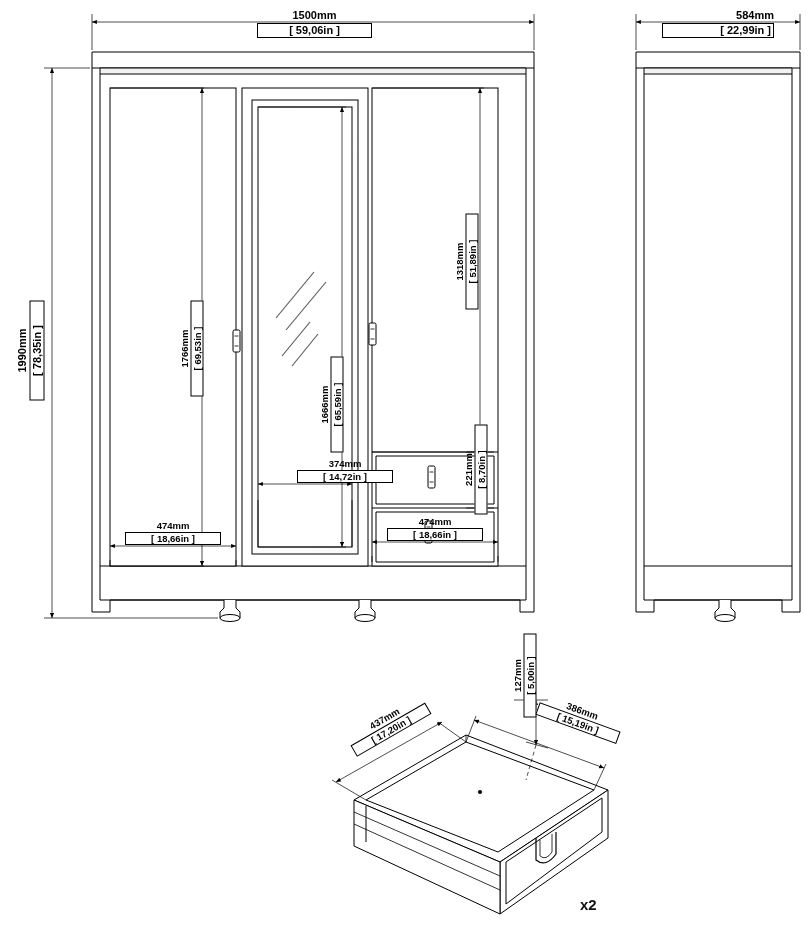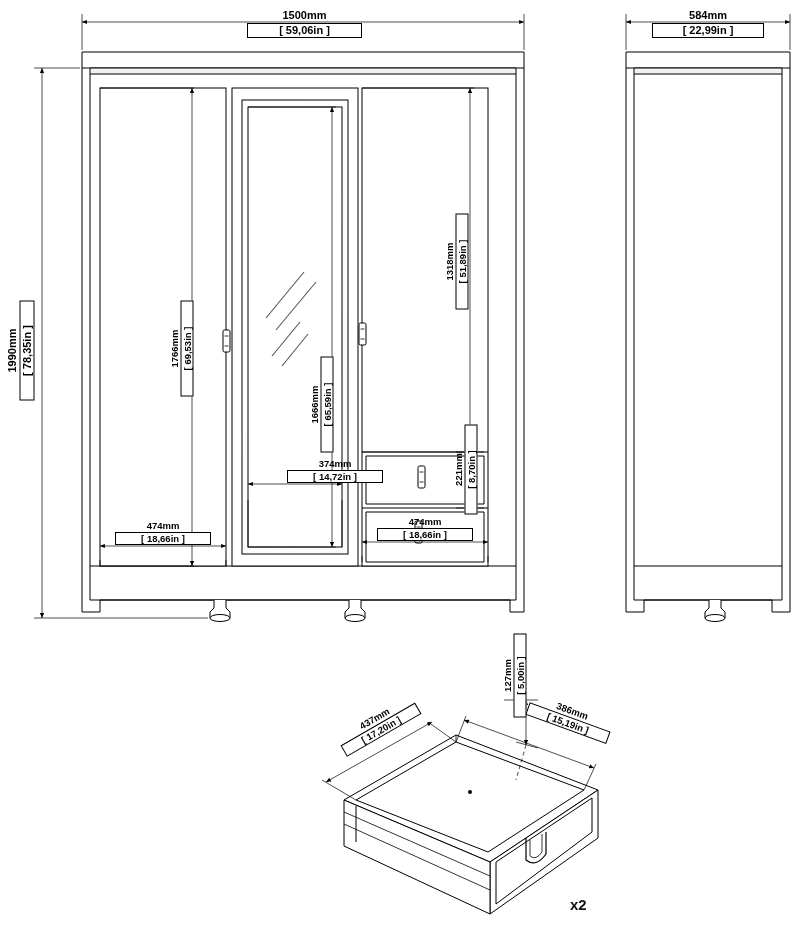--- a/index.html
+++ b/index.html
@@ -10,21 +10,21 @@
   body {
     width: 810px;
     height: 930px;
     position: relative;
     font-family: "Liberation Sans", sans-serif;
     color: #111111;
     overflow: hidden;
   }
   #sheet {
     position: absolute;
-    left: 4px; top: 0;
+    left: 14px; top: 0;
     width: 726px;
     height: 930px;
   }
   svg.diagram {
     position: absolute;
     left: 0; top: 0;
     width: 810px;
     height: 930px;
   }
   .dimlabel {
@@ -251,21 +251,21 @@
       </g>
 
     </g>
   </svg>
 
   <div class="dimlabel boxed big" style="left:243px; top:9px; width:115px;">
     <span class="val">1500mm</span>
     <span class="inch">[ 59,06in ]</span>
   </div>
 
-  <div class="dimlabel boxed big" style="left:648px; top:9px; width:112px;">
+  <div class="dimlabel boxed big" style="left:648px; top:9px; width:112px;text-align:right;">
     <span class="val">584mm</span>
     <span class="inch">[ 22,99in ]</span>
   </div>
 
   <div class="dimlabel boxed big rot90" style="left:-34px; top:336px; width:100px;">
     <span class="val">1990mm</span>
     <span class="inch">[ 78,35in ]</span>
   </div>
 
   <div class="dimlabel boxed rot90" style="left:129px; top:336px; width:96px;">

